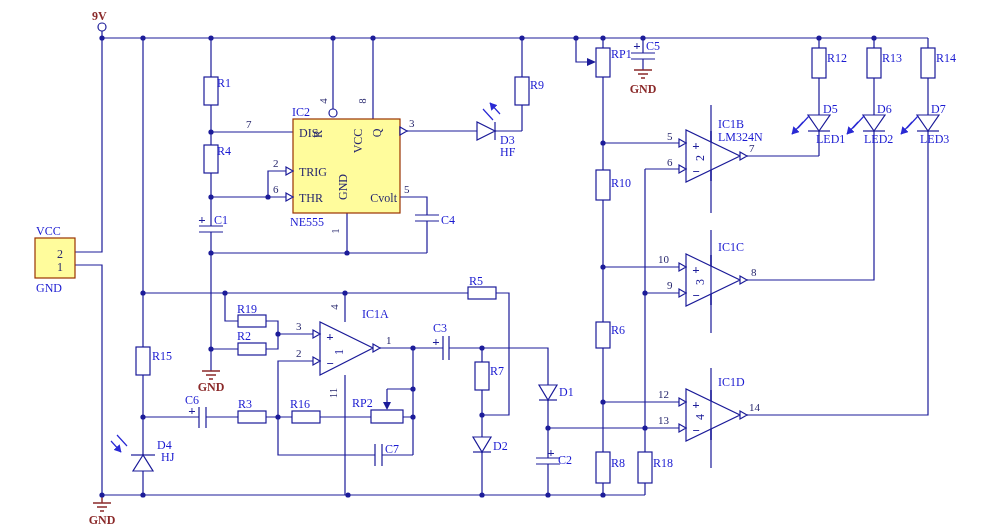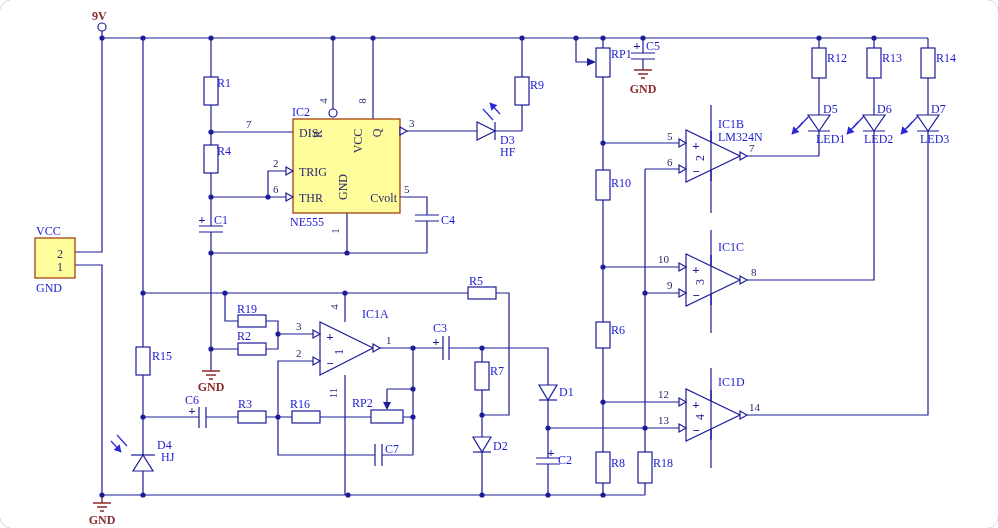--- a/index.html
+++ b/index.html
@@ -1,17 +1,17 @@
 <!DOCTYPE html>
 <html><head>
 <meta charset="utf-8">
 <style>
   html,body{margin:0;padding:0;background:#ffffff;}
   #stage{position:relative;width:998px;height:528px;background:#a21caf;overflow:hidden;
-         font-family:"Liberation Serif",serif;border-radius:11px;}
+         font-family:"Liberation Serif",serif;}
   svg{display:block}
   .w{stroke:#1c1c99;stroke-width:1.2;fill:none}
   .cb{stroke:#1c1c99;stroke-width:1.2;fill:#ffffff}
   .yb{stroke:#993300;stroke-width:1.2;fill:#fffc9c}
   .dt{fill:#1c1c99;stroke:none}
   .gw{stroke:#8b2a2a;stroke-width:1.4;fill:none}
   .aw{stroke:#2a2ad4;stroke-width:1.2;fill:none}
   text{font-family:"Liberation Serif",serif;}
   .ref{fill:#1a1ad1;font-size:12px}
   .pn{fill:#28286e;font-size:11px}

